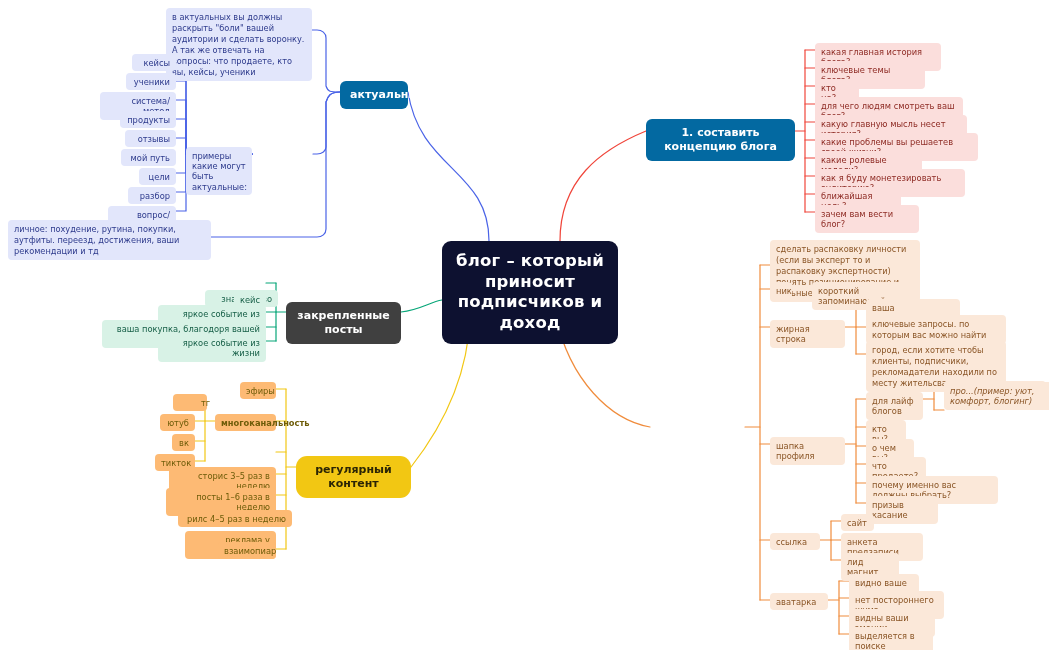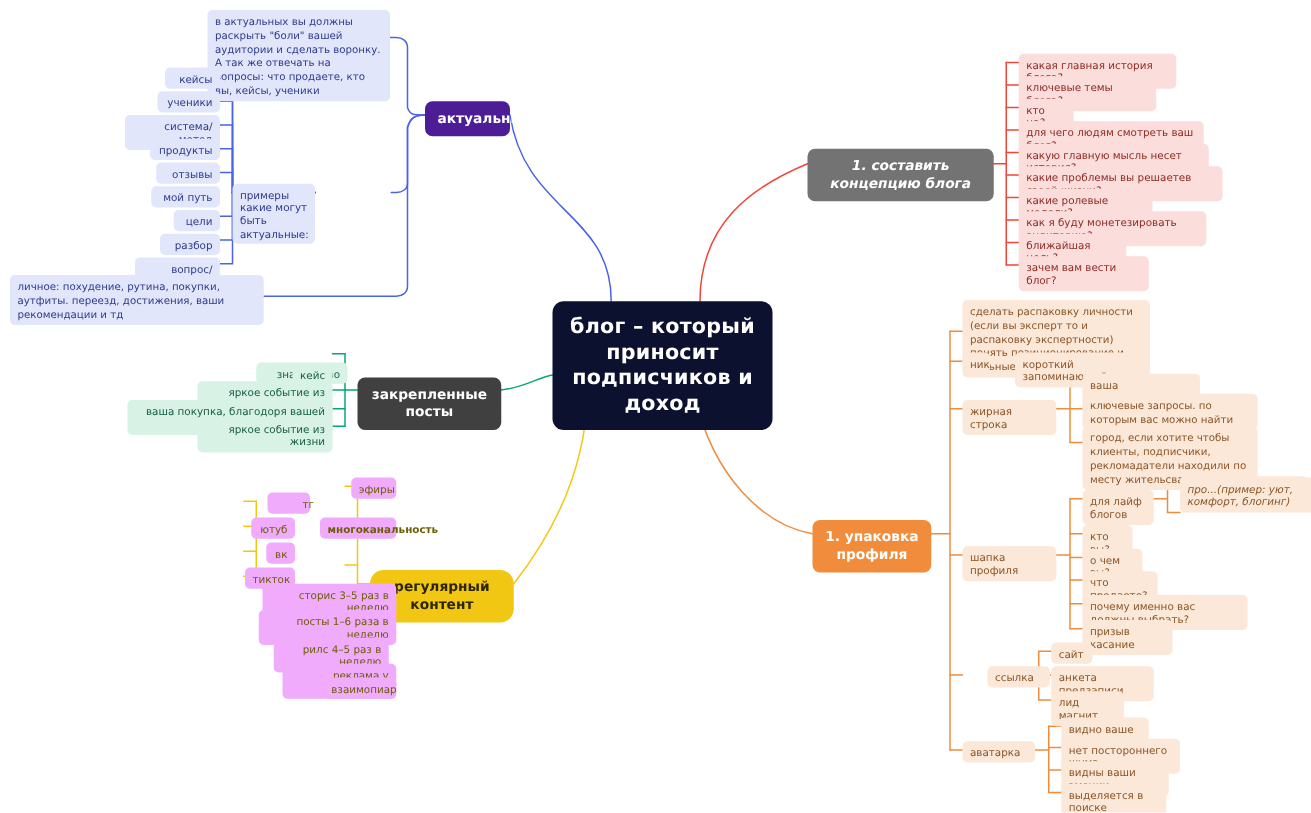--- a/index.html
+++ b/index.html
@@ -33,36 +33,36 @@
   }
   
   .main{
     color:#ffffff;
     font-size:11px;
     font-weight:bold;
     text-align:center;
     padding:7px 10px;
     border-radius:6px;
   }
-  .main.blue{background:#4c1d95;}
-  .main.red{background:#737373;font-style:italic;}
+  .main.blue{background:#0369a1;}
+  .main.red{background:#0369a1;}
   .main.green{background:#404040;}
   .main.yellow{background:#f2c713;color:#2b2505;}
   .main.orange{background:#f08c3c;}
 
   
   .leaf{
     font-size:8.3px;
     padding:3.5px 6px;
     border-radius:4px;
   }
   .leaf.blue{background:#e2e6fb;color:#2d3a8c;}
   .leaf.red{background:#fbdedc;color:#8e2b24;}
   .leaf.green{background:#d8f2e6;color:#155e46;}
-  .leaf.yellow{background:#f0abfc;color:#6e5c09;margin-left:41px;}
+  .leaf.yellow{background:#fdba74;color:#6e5c09;}
   .leaf.orange{background:#fbe8d9;color:#8a5526;}
 
   .leaf.note{font-size:8.2px;line-height:1.35;}
   .ta-r{text-align:right;}
   .ta-l{text-align:left;}
   .ta-c{text-align:right;}
   .italic{font-style:italic;}
 </style>
 </head>
 <body>
@@ -240,25 +240,24 @@
   <div class="node leaf yellow ta-r" style="left:240px;top:382px;width:36px;">эфиры</div>
   <div class="node leaf yellow ta-l" style="left:215px;top:414px;width:61px;font-weight:bold;">многоканальность</div>
 
   <div class="node leaf yellow ta-r" style="left:173px;top:394px;width:22px;padding-left:28px;">тг</div>
   <div class="node leaf yellow ta-r" style="left:160px;top:414px;width:35px;">ютуб</div>
   <div class="node leaf yellow ta-r" style="left:172px;top:434px;width:23px;">вк</div>
   <div class="node leaf yellow ta-r" style="left:155px;top:454px;width:40px;">тикток</div>
 
   <div class="node leaf yellow ta-r" style="left:169px;top:467px;width:107px;">сторис 3–5 раз в неделю</div>
   <div class="node leaf yellow ta-r" style="left:166px;top:488px;width:110px;">посты 1–6 раза в неделю</div>
-  <div class="node leaf yellow ta-r" style="left:178px;top:510px;width:92px;">рилс 4–5 раз в неделю</div>
+  <div class="node leaf yellow ta-r" style="left:178px;top:510px;width:114px;">рилс 4–5 раз в неделю</div>
   <div class="node leaf yellow ta-r" style="left:185px;top:531px;width:91px;">реклама у блогеров</div>
   <div class="node leaf yellow ta-r" style="left:218px;top:542px;width:58px;">взаимопиар</div>
 
-  <div class="node main orange" style="left:650px;top:416px;width:95px;">1. упаковка профиля</div>
 
   <div class="node leaf orange note ta-l" style="left:770px;top:240px;width:150px;">сделать распаковку личности (если вы эксперт то и распаковку экспертности) понять позиционирование и сильные стороны</div>
 
   <div class="node leaf orange ta-c" style="left:770px;top:282px;width:22px;">ник</div>
   <div class="node leaf orange ta-l" style="left:812px;top:282px;width:100px;">короткий запоминающийся</div>
 
   <div class="node leaf orange ta-l" style="left:770px;top:320px;width:75px;">жирная строка</div>
   <div class="node leaf orange ta-l" style="left:866px;top:299px;width:94px;">ваша деятельность</div>
   <div class="node leaf orange note ta-l" style="left:866px;top:315px;width:140px;">ключевые запросы. по которым вас можно найти</div>
   <div class="node leaf orange note ta-l" style="left:866px;top:341px;width:140px;">город, если хотите чтобы клиенты, подписчики, рекломадатели находили по месту жительсва</div>
@@ -268,21 +267,21 @@
   <div class="node leaf orange ta-l" style="left:866px;top:392px;width:57px;">для лайф блогов</div>
   <div class="node leaf orange italic ta-l" style="left:944px;top:381px;width:102px;">я люблю... (и то что вы любите)</div>
   <div class="node leaf orange italic ta-l" style="left:944px;top:382px;width:122px;font-style:italic;">про...(пример: уют, комфорт, блогинг)</div>
 
   <div class="node leaf orange ta-l" style="left:866px;top:420px;width:40px;">кто вы?</div>
   <div class="node leaf orange ta-l" style="left:866px;top:439px;width:48px;">о чем вы?</div>
   <div class="node leaf orange ta-l" style="left:866px;top:457px;width:60px;">что продаете?</div>
   <div class="node leaf orange ta-l" style="left:866px;top:476px;width:132px;">почему именно вас должны выбрать?</div>
   <div class="node leaf orange ta-l" style="left:866px;top:496px;width:72px;">призыв касание</div>
 
-  <div class="node leaf orange ta-l" style="left:770px;top:533px;width:50px;margin-left:20px;">ссылка</div>
+  <div class="node leaf orange ta-l" style="left:770px;top:533px;width:50px;">ссылка</div>
   <div class="node leaf orange ta-l" style="left:841px;top:514px;width:33px;">сайт</div>
   <div class="node leaf orange ta-l" style="left:841px;top:533px;width:82px;">анкета предзаписи</div>
   <div class="node leaf orange ta-l" style="left:841px;top:553px;width:58px;">лид магнит</div>
 
   <div class="node leaf orange ta-l" style="left:770px;top:593px;width:58px;">аватарка</div>
   <div class="node leaf orange ta-l" style="left:849px;top:574px;width:70px;">видно ваше лицо</div>
   <div class="node leaf orange ta-l" style="left:849px;top:591px;width:95px;">нет постороннего шума</div>
   <div class="node leaf orange ta-l" style="left:849px;top:609px;width:86px;">видны ваши эмоции</div>
   <div class="node leaf orange ta-l" style="left:849px;top:627px;width:84px;">выделяется в поиске</div>
 

